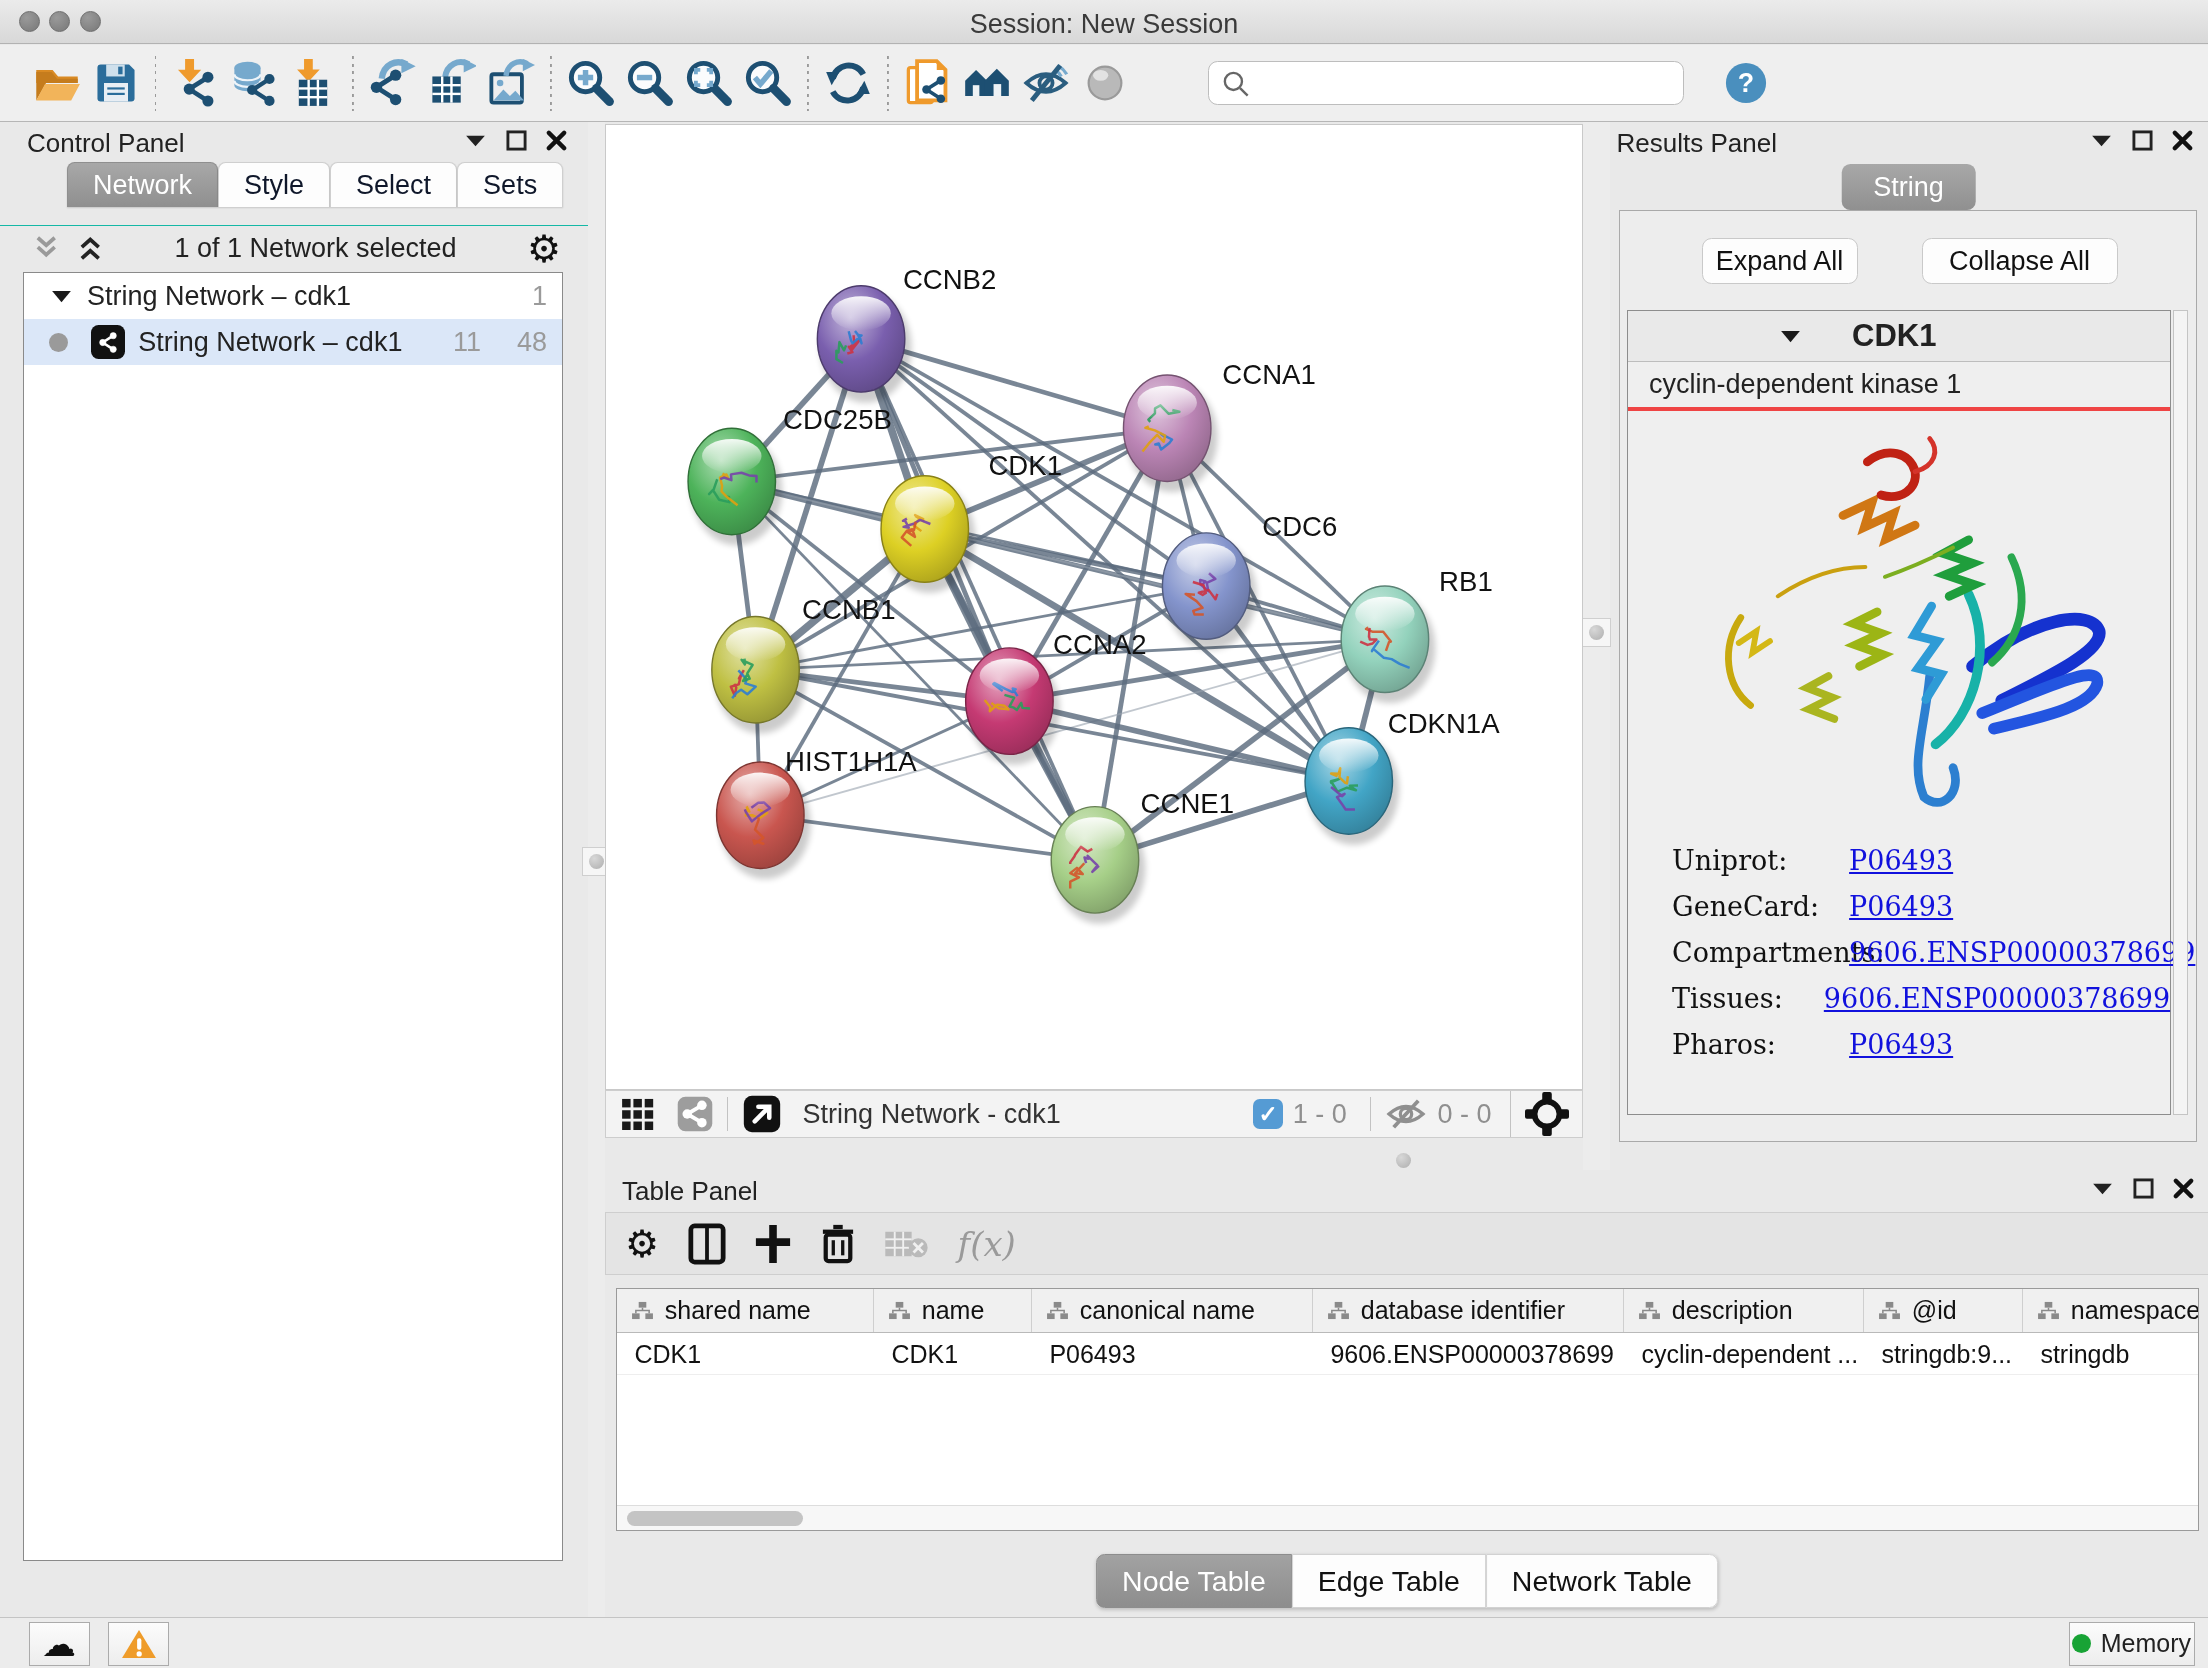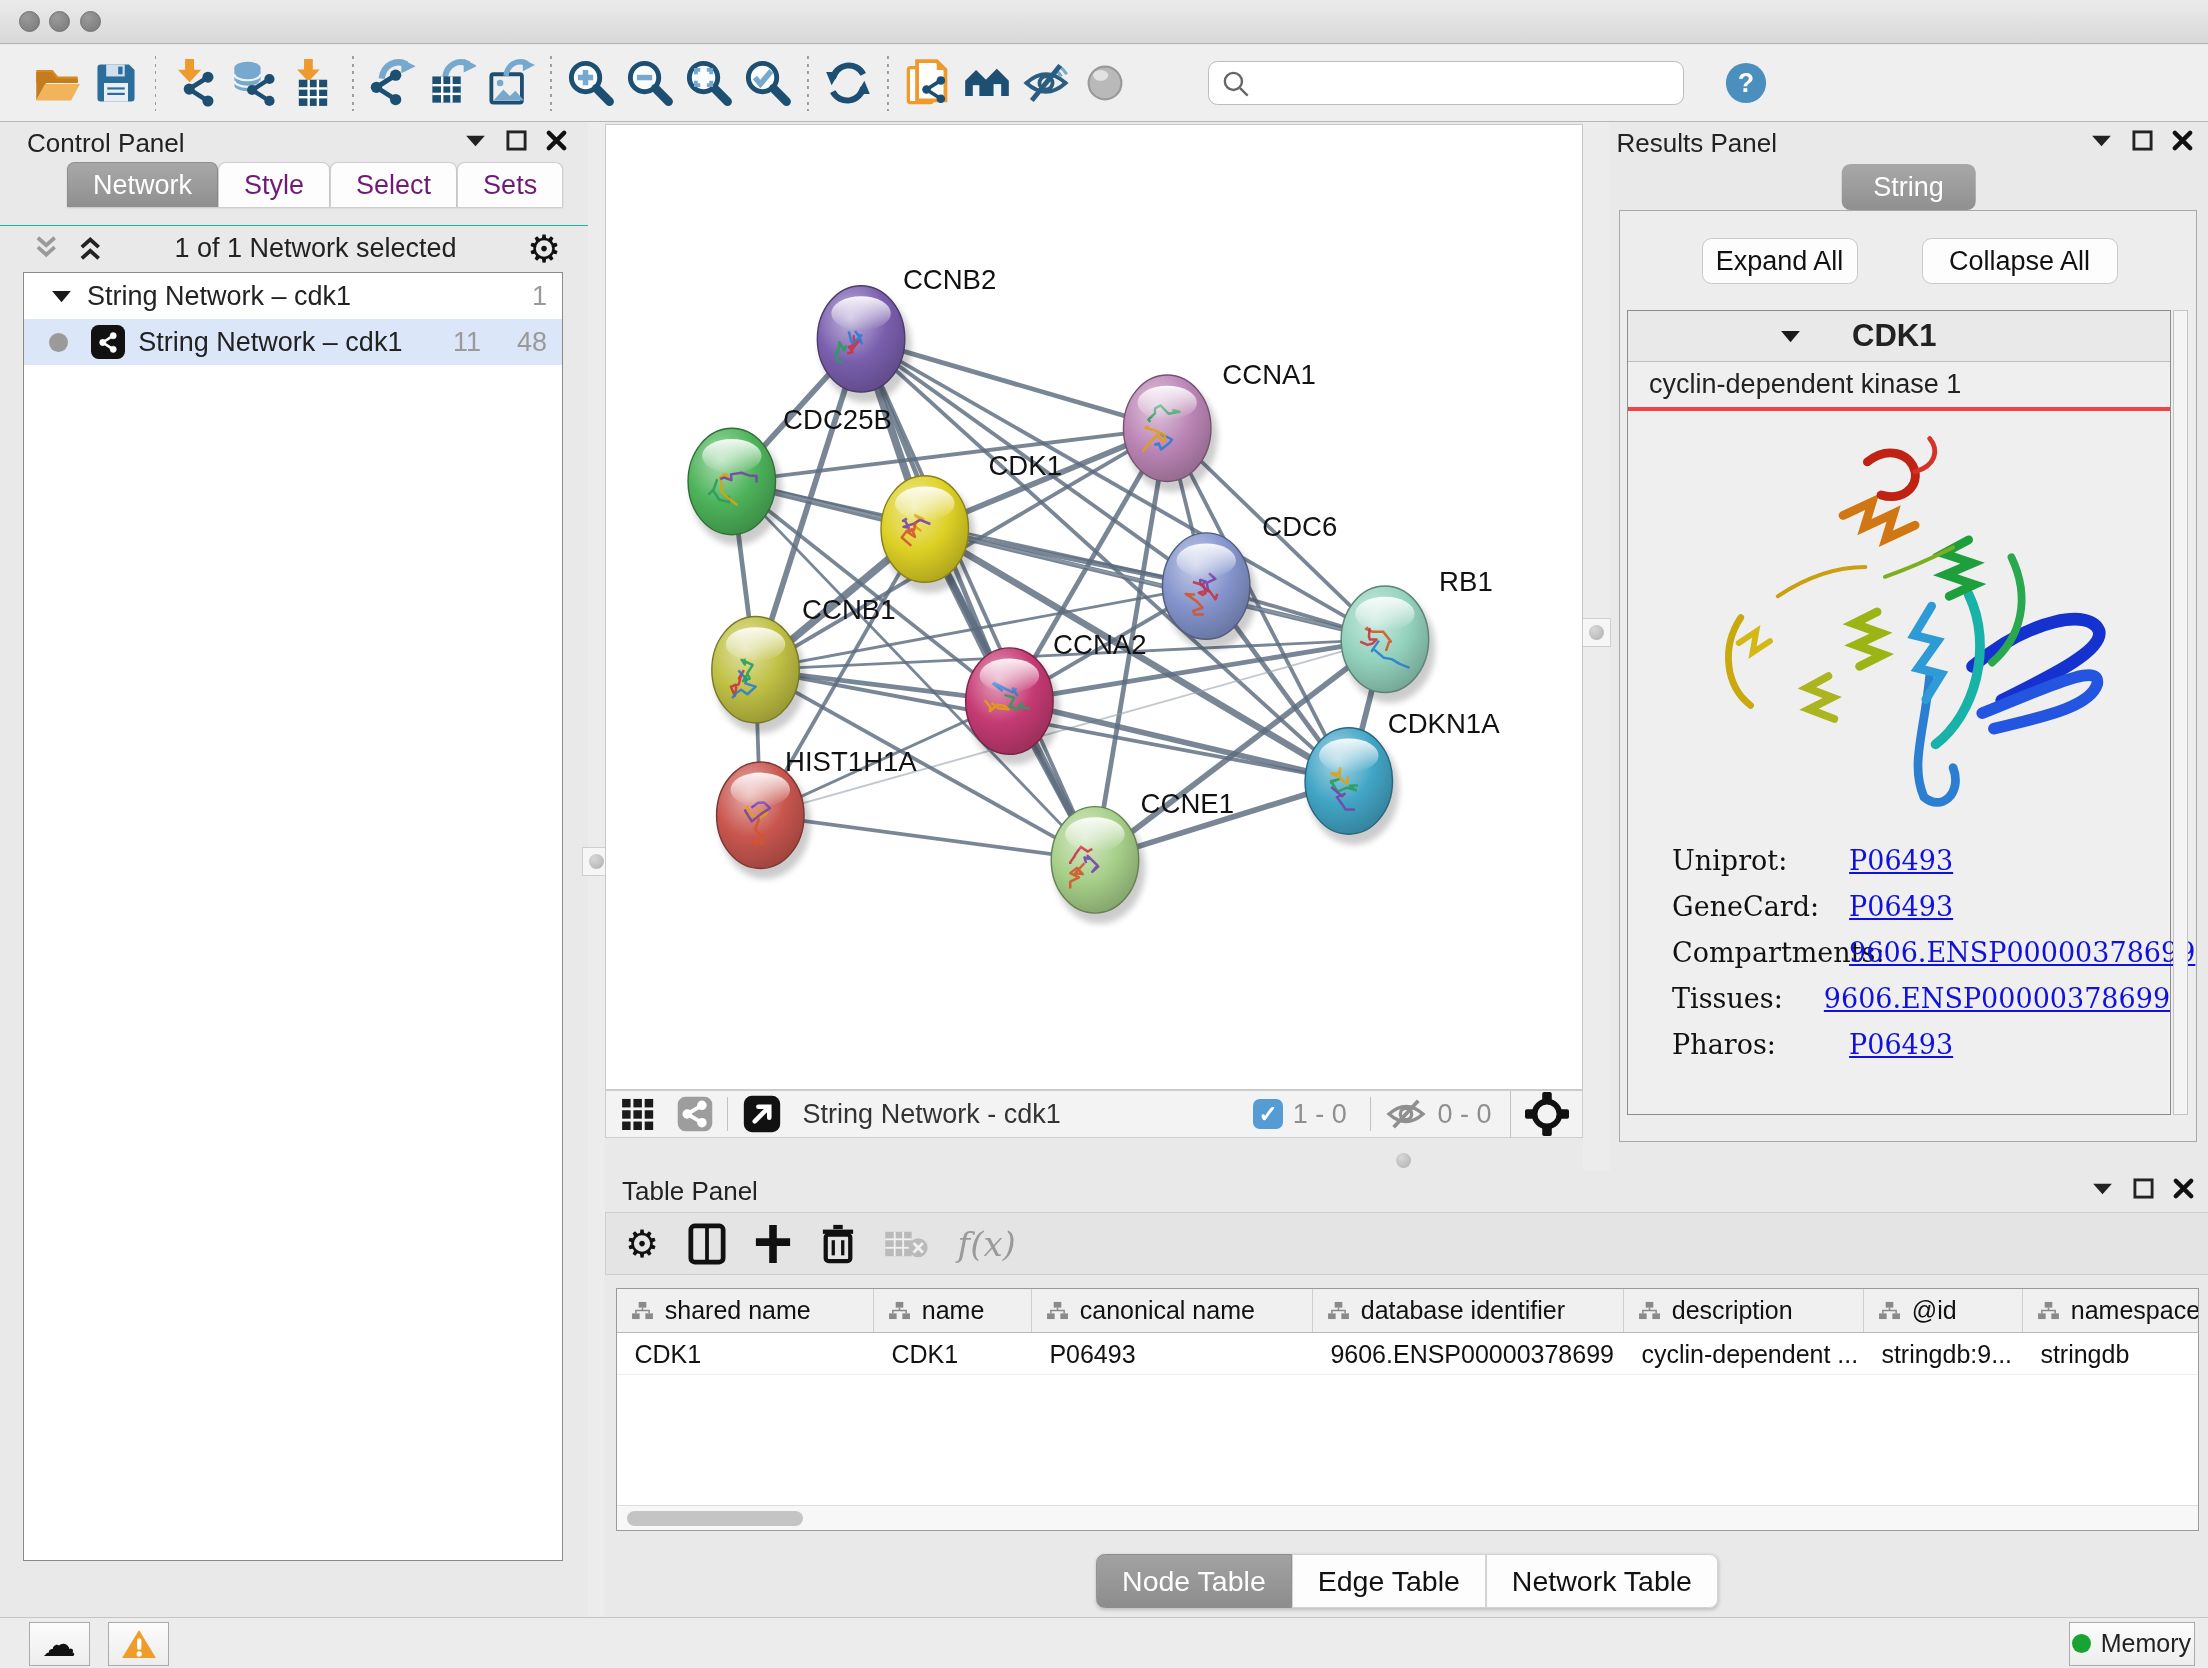--- a/index.html
+++ b/index.html
@@ -21,21 +21,21 @@
     background-image:repeating-linear-gradient(#9a9a9a 0 2.9px,transparent 2.9px 7.6px);background-size:1.9px 100%;}
   .search-wrap{position:relative;margin-left:74px;flex:0 0 auto;}
   .search-input{width:476px;height:44px;border:1.9px solid #bdbdbd;border-radius:9.5px;background:#fff;
     font-size:25px;padding-left:53px;outline:none;color:#333;}
   .search-mag{position:absolute;left:13.3px;top:8.6px;}
   .help-btn{margin-left:40px;flex:0 0 auto;}
   
   .panel-title{font-size:26px;color:#222;}
   .ph-controls{position:absolute;top:7.6px;display:flex;align-items:center;gap:19px;}
   .tab{display:inline-block;text-align:center;font-size:27px;padding:6.7px 25px;background:#fdfdfd;
-    color:#701a75;border:1px solid #cfcfcf;border-bottom:none;border-radius:7.6px 7.6px 0 0;box-shadow:0 1px 1.9px rgba(0,0,0,.15);}
+    color:#0f172a;border:1px solid #cfcfcf;border-bottom:none;border-radius:7.6px 7.6px 0 0;box-shadow:0 1px 1.9px rgba(0,0,0,.15);}
   .tab.active{background:linear-gradient(#a8a8a8,#8f8f8f);color:#fff;border-color:#8f8f8f;}
   
   .control-panel{position:absolute;left:0;top:122px;width:588px;height:1495px;background:#e9e9e9;}
   .cp-header{position:relative;height:42px;}
   .cp-tabs{position:absolute;left:67px;top:40px;display:flex;border-radius:14px;}
   .cp-sub{position:absolute;left:0;top:103px;width:100%;height:46px;
     border-top:1px solid #14b8a6;display:flex;align-items:center;}
   .cp-subtext{flex:1;text-align:center;font-size:27px;color:#222;}
   .cp-tree{position:absolute;left:23px;top:150px;width:540px;height:1289px;background:#fff;
     border:1.9px solid #8a8a8a;}
@@ -110,20 +110,21 @@
 </style>
 </head>
 <body>
 
 <div class="window">
 
   <div class="titlebar">
     <span class="tl-dot" style="left:19px"></span>
     <span class="tl-dot" style="left:49px"></span>
     <span class="tl-dot" style="left:80px"></span>
+    <div class="win-title">Session: New Session</div>
   </div>
 
   <div class="toolbar" id="main-toolbar">
     <div style="width:27px"></div>
     <span id="tb-slot" style="display: flex; align-items: center;">
         <span class="tb-btn">
           <svg width="48" height="48" viewBox="0 0 44 44">
             <path d="M3 10 h15 l5 6 h18 v6 H3z" fill="#d98a23"></path>
             <path d="M3 38 V12 h14 l5 6 h19 v4 H12 L3 38z" fill="#c57c1d"></path>
             <path d="M3 38 l8-15 h32 l-8 15z" fill="#f2b45a"></path>

